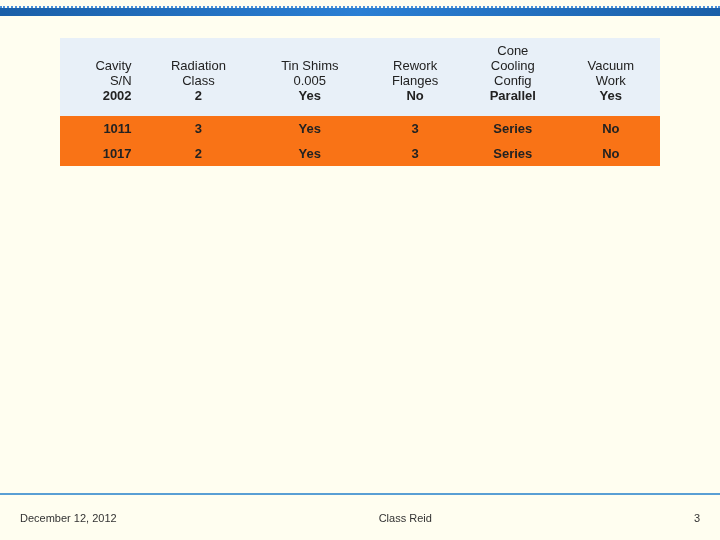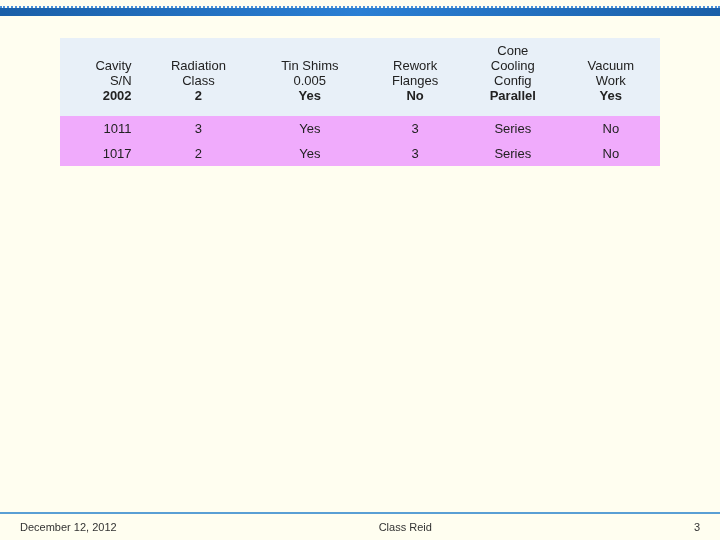--- a/index.html
+++ b/index.html
@@ -110,30 +110,31 @@
       vertical-align: bottom;
       padding-bottom: 13px;
     }
 
     
     .row-light {
       background-color: #e8f0f8;
     }
 
     .row-dark {
-      background-color: #f0abfc;
+      background-color: #f97316;
+      font-weight: bold;
     }
 
     
     .footer {
       position: absolute;
       bottom: 0;
       left: 0;
       right: 0;
-      height: 28px;
+      height: 47px;
       border-top: 2px solid #5a9fd4;
       display: flex;
       align-items: center;
       justify-content: space-between;
       padding: 0 20px;
       background: #fffef0;
     }
 
     .footer-left {
       font-size: 11px;

